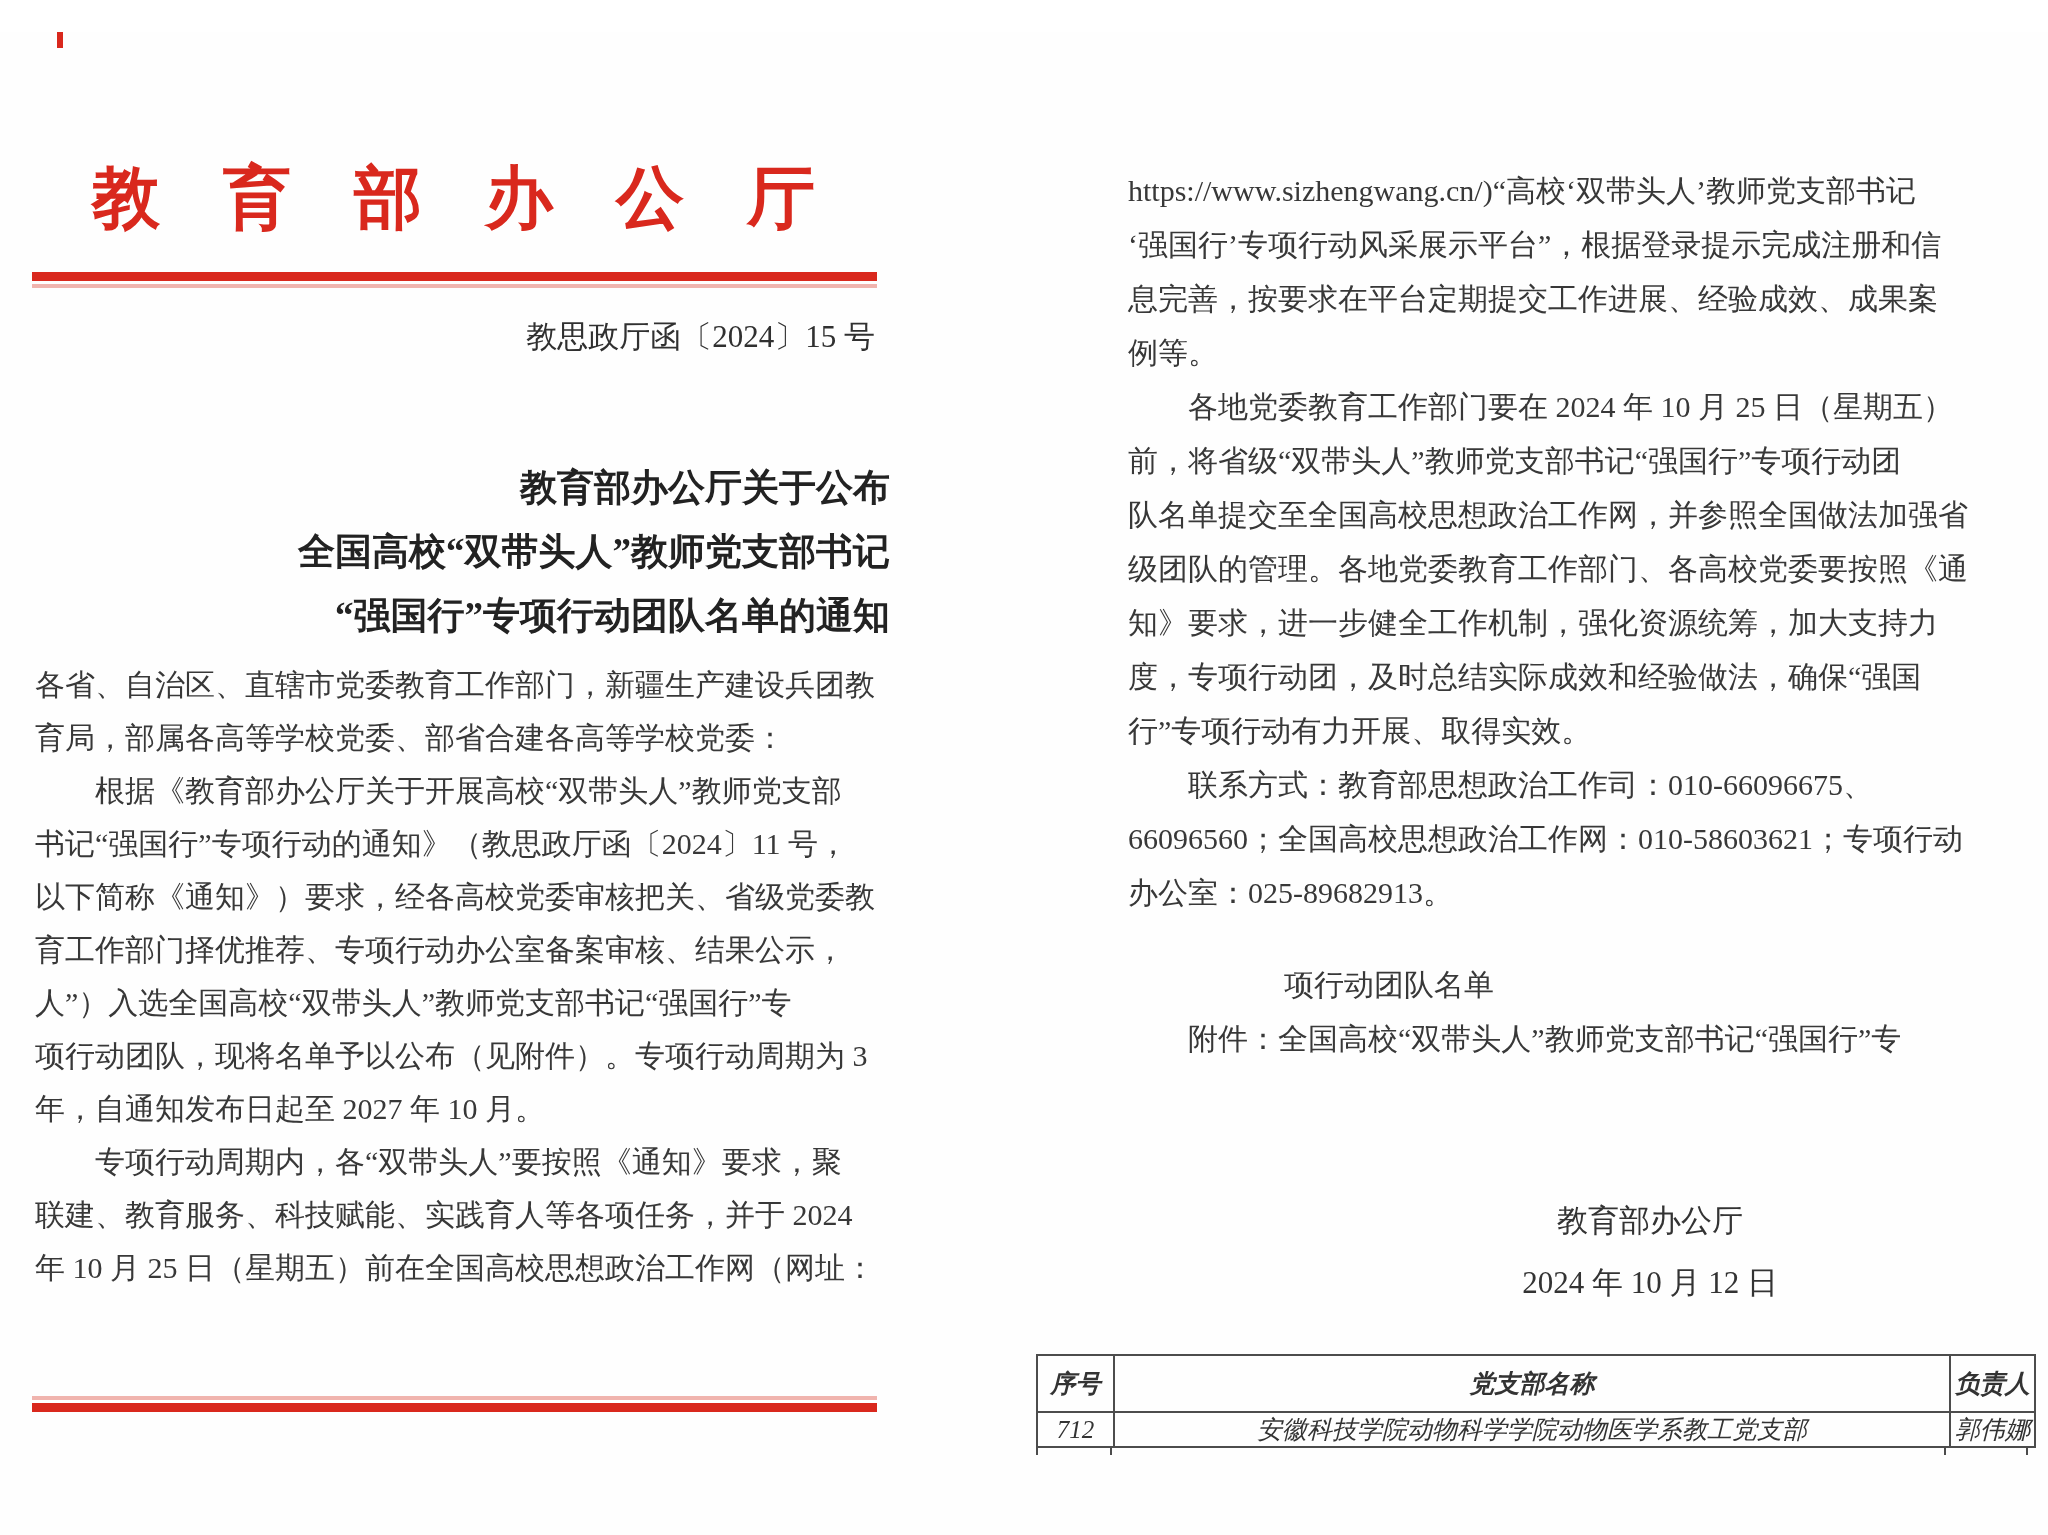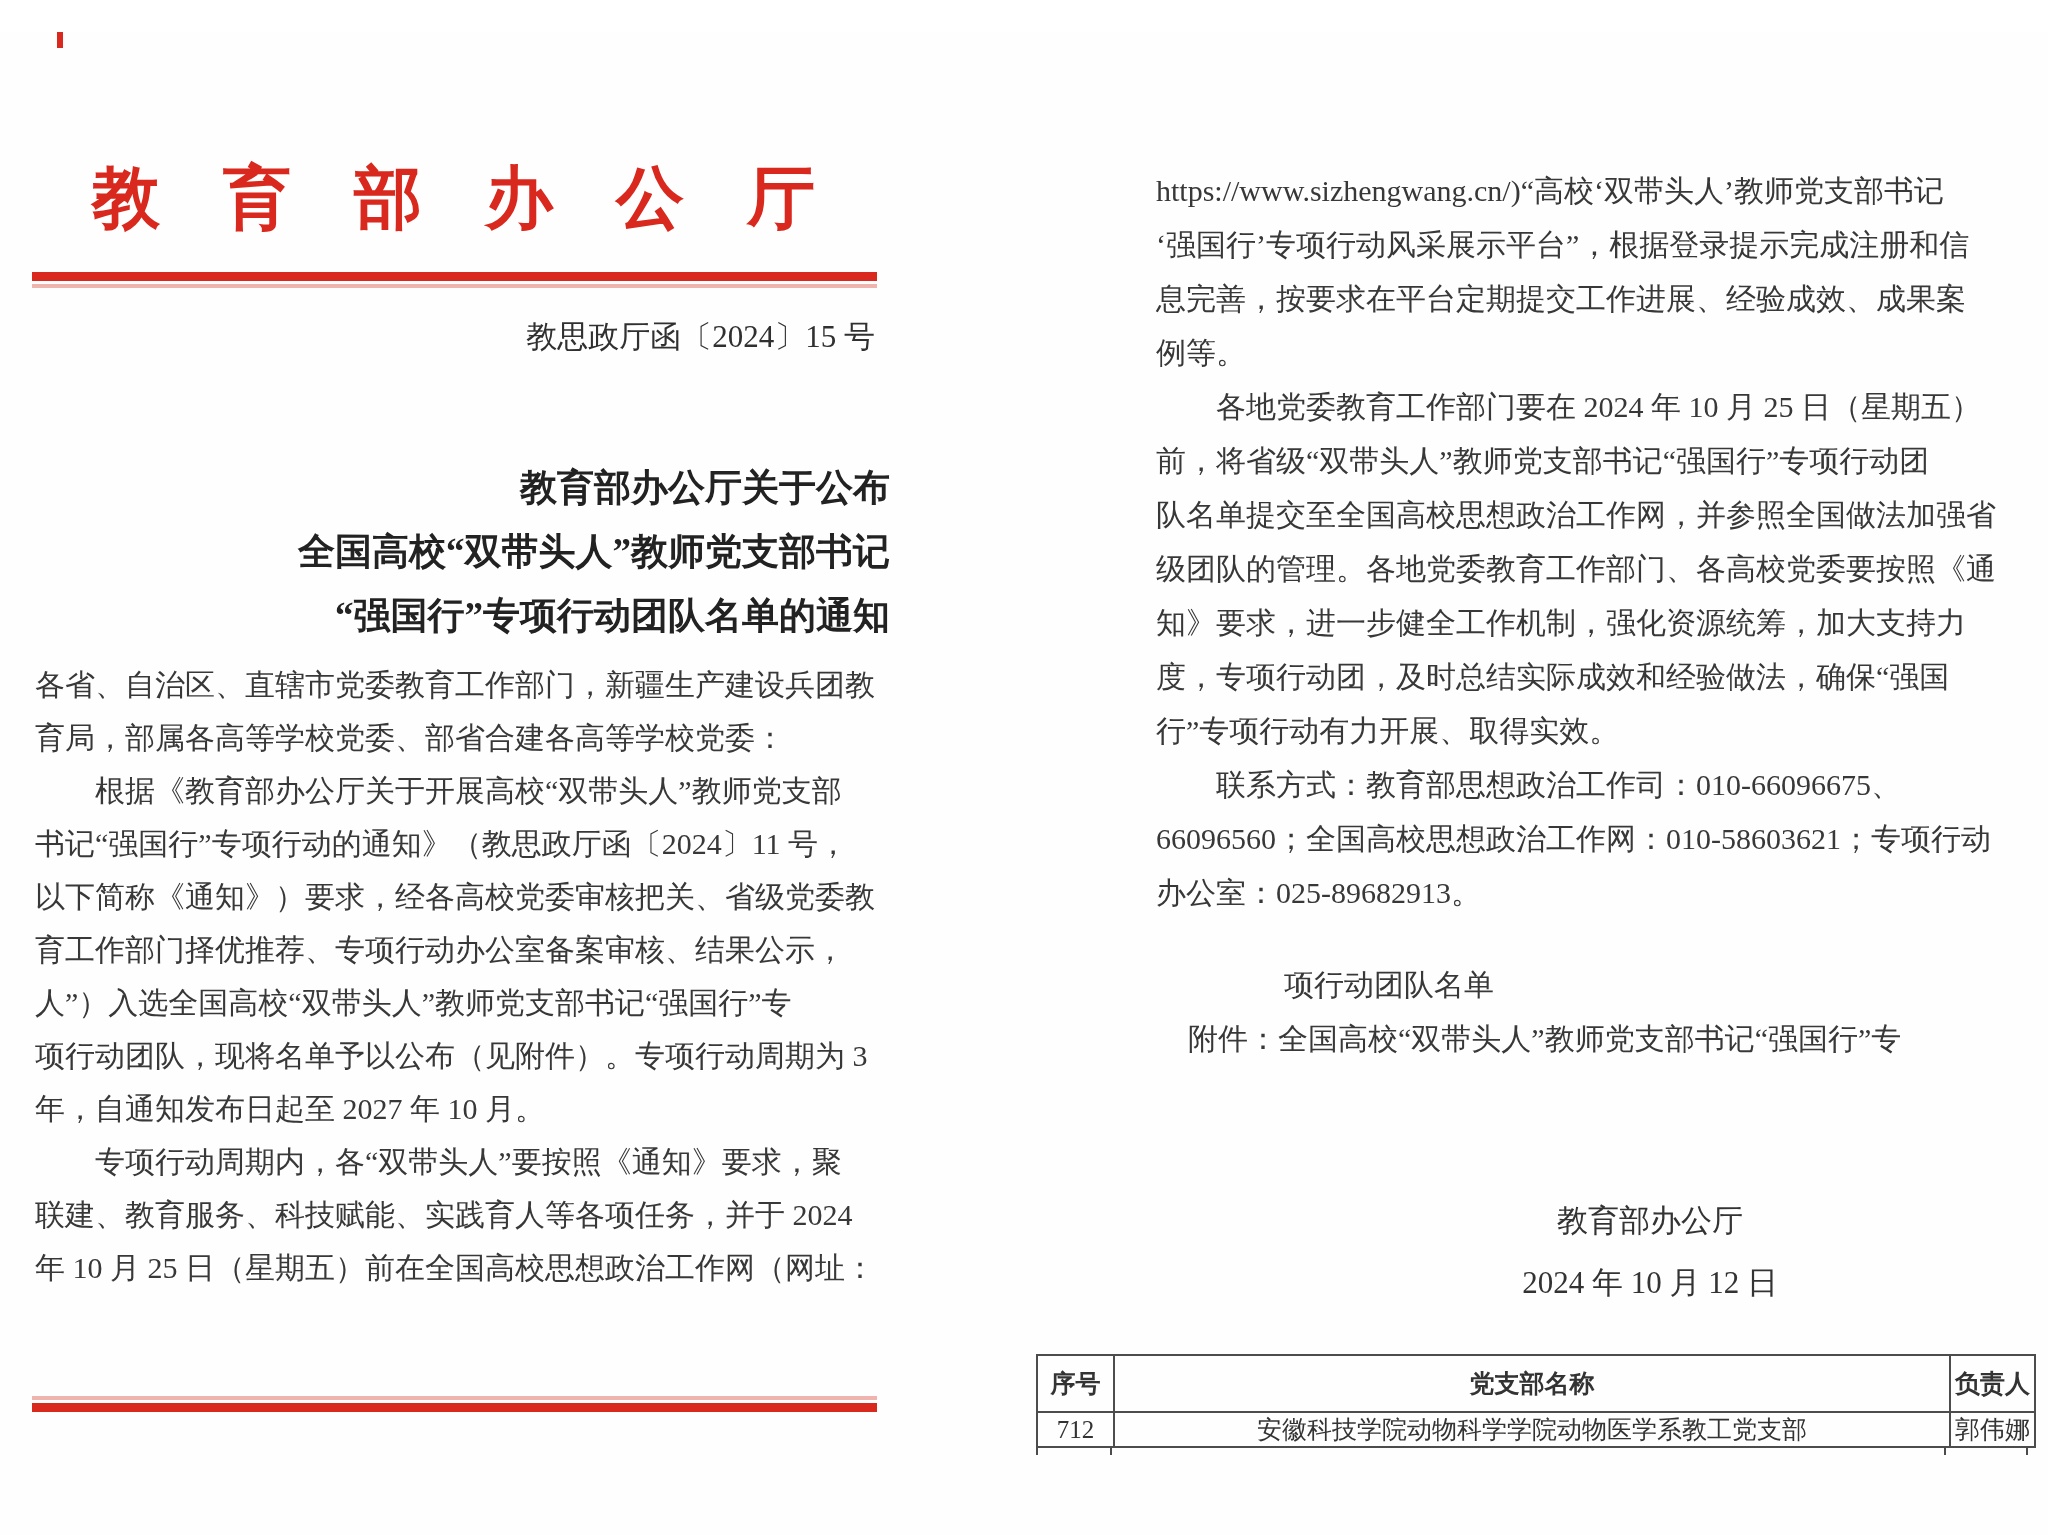--- a/index.html
+++ b/index.html
@@ -25,39 +25,39 @@
     text-align:right;font-size:31px;color:#303030;white-space:nowrap;
   }
   .title-block{
     position:absolute;left:20px;top:424px;width:870px;text-align:right;
     font-size:37px;font-weight:bold;color:#222;line-height:64px;white-space:nowrap;
   }
   .body-col{position:absolute;font-size:30px;line-height:53px;color:#383838;}
   .body-left{left:35px;top:626px;width:860px;}
   .body-col .line{white-space:nowrap;height:inherit;}
   
-  .body-right{left:1156px;top:132px;width:880px;line-height:54px;}
+  .body-right{left:1128px;top:132px;width:880px;line-height:54px;}
   .attachment{
     position:absolute;left:1128px;top:926px;width:880px;
     font-size:30px;line-height:54px;color:#383838;
   }
   .signature{
     position:absolute;left:1400px;top:1158px;width:500px;text-align:center;
     font-size:31px;color:#333;
   }
   .signature .sig-line{line-height:62px;white-space:nowrap;}
   
   table.roster{
     position:absolute;left:1036px;top:1322px;width:992px;
     border-collapse:collapse;table-layout:fixed;
     font-size:25px;color:#333;
   }
   table.roster th,table.roster td{
     border:2px solid #4c4c4c;text-align:center;vertical-align:middle;
-    padding:0;overflow:hidden;white-space:nowrap;font-weight:normal;
+    padding:0;overflow:hidden;white-space:nowrap;font-weight:normal;font-style:italic;
   }
   table.roster th{height:55px;font-weight:600;}
   table.roster td{height:33px;}
   .col-no{width:75px;}
   .col-name{width:834px;}
   .col-leader{width:83px;}
   .stub{position:absolute;top:1414px;width:2px;height:9px;background:#4c4c4c;}
   .stub1{left:1036px;}.stub2{left:1110px;}.stub3{left:1944px;}.stub4{left:2026px;}
   .scan-artifact{position:absolute;left:57px;top:0;width:6px;height:16px;background:#d9281d;}
 </style>

